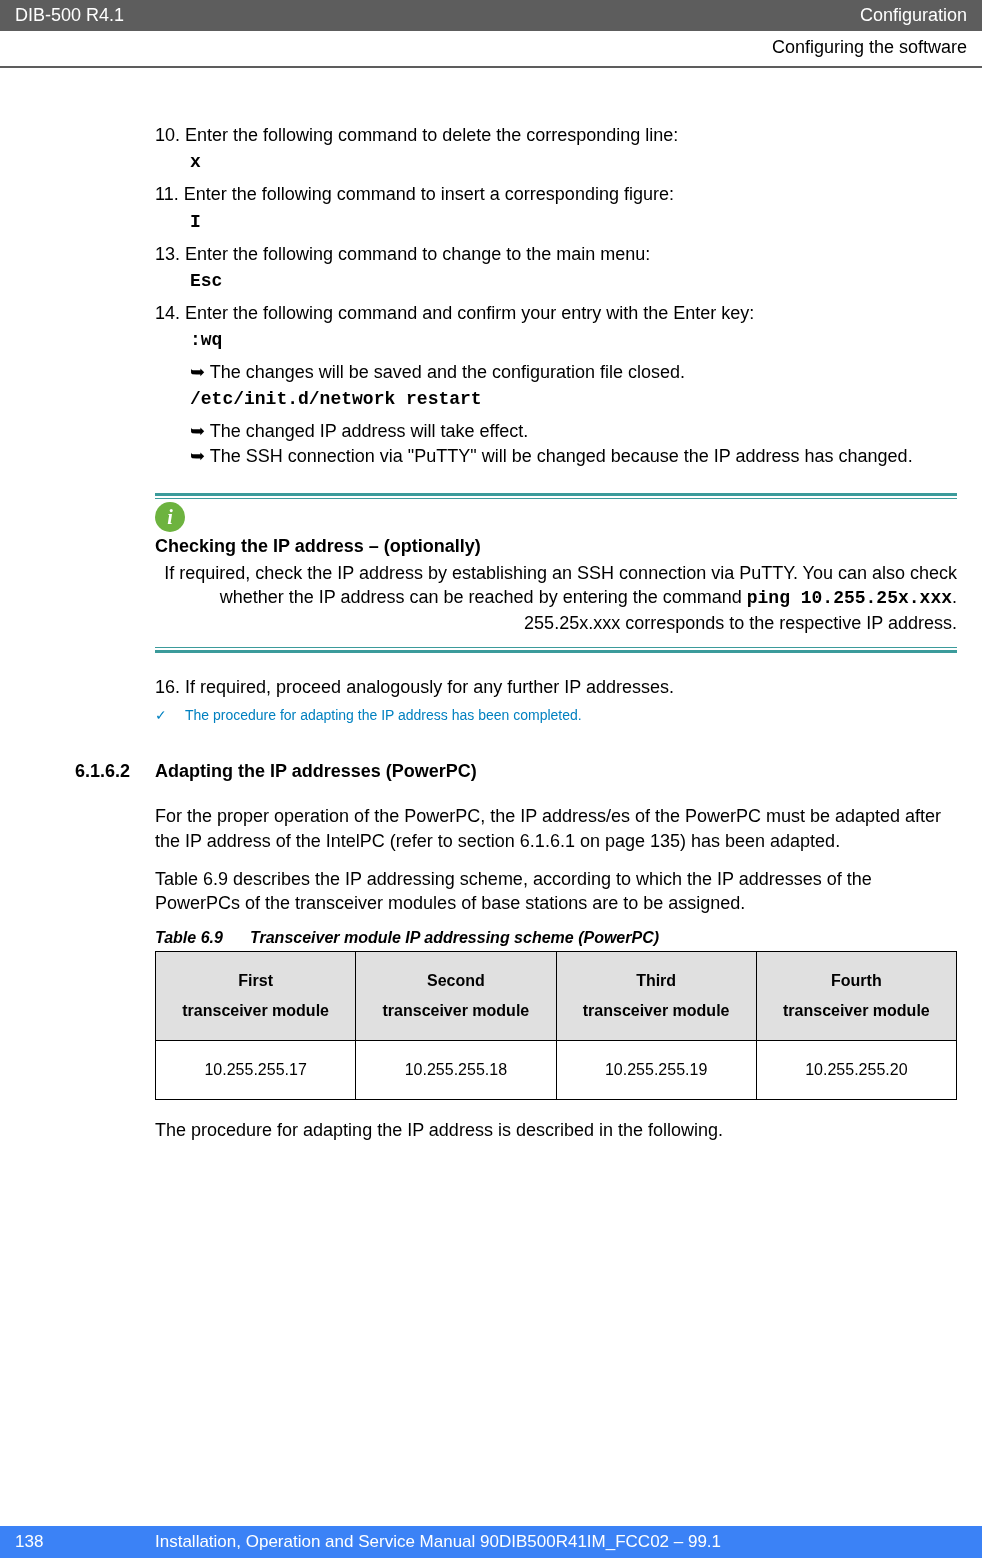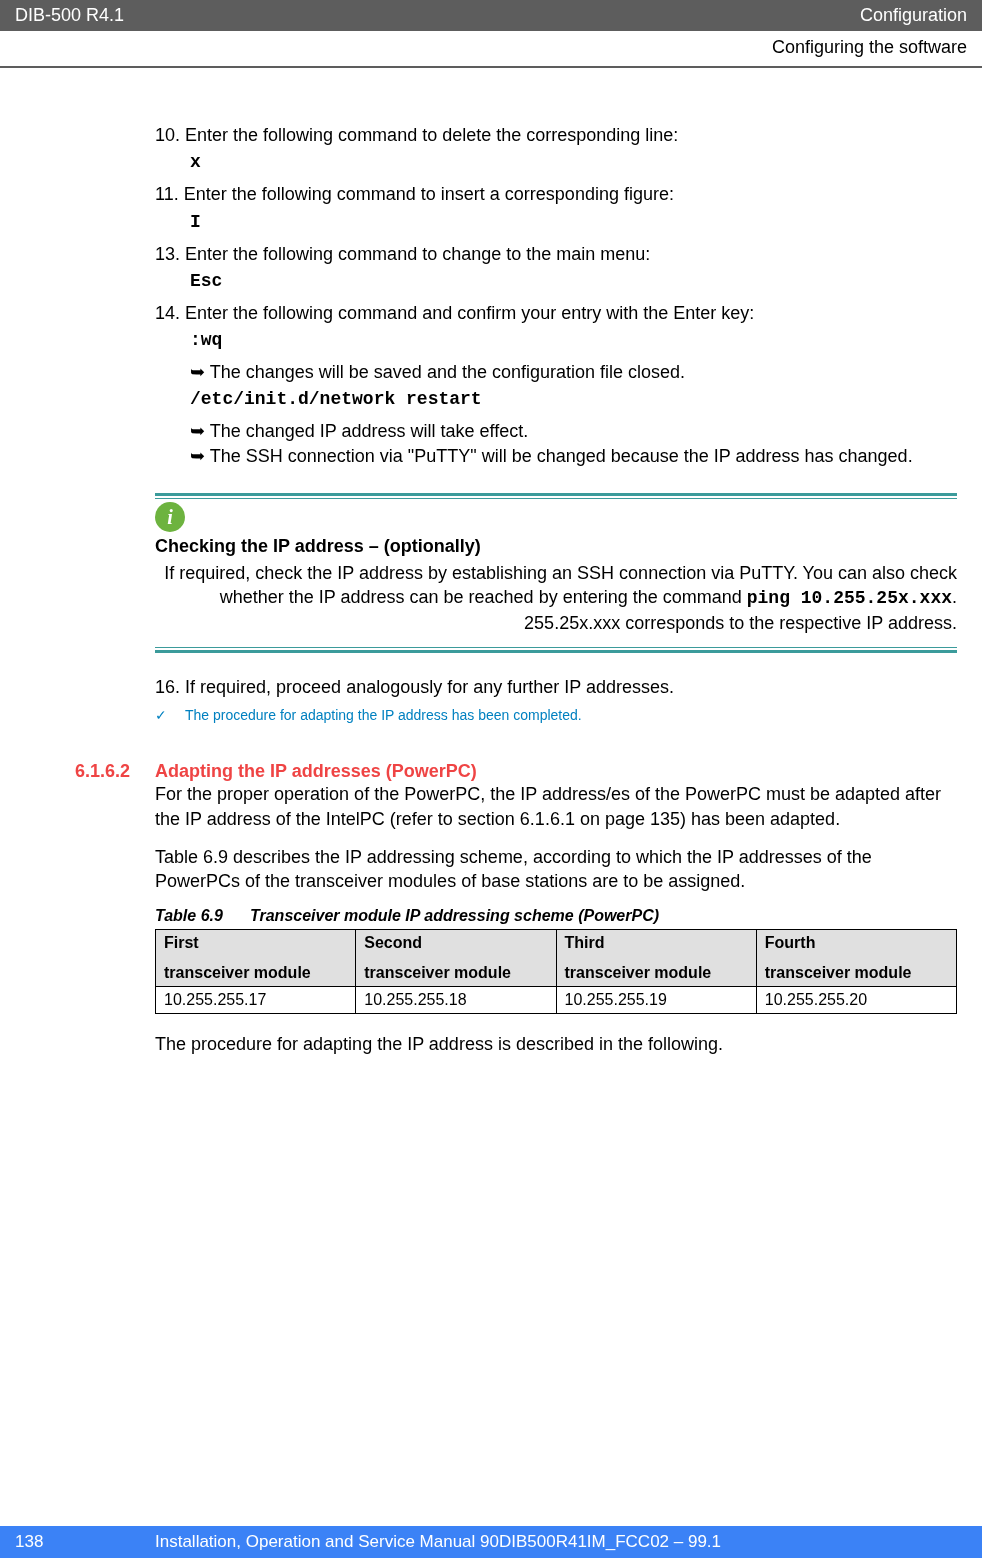--- a/index.html
+++ b/index.html
@@ -47,40 +47,41 @@
       width: 30px; height: 30px; border-radius: 50%;
       background: #6db33f; display: inline-flex; align-items: center; justify-content: center;
       color: white; font-style: italic; font-weight: bold; font-family: serif; font-size: 20px;
       margin-bottom: 4px;
     }
     .info-title { font-weight: bold; font-size: 18px; margin-bottom: 4px; }
     .info-body { font-size: 18px; line-height: 1.35; text-align: right; }
     .check { color: #0080c0; font-size: 14px; margin-top: 8px; }
     .check-mark { display: inline-block; width: 30px; }
     .section-num {
-      color: #ef4444;
+      color: #000000;
       font-weight: bold;
       font-size: 18px;
       margin-top: 38px;
+      margin-bottom: 22px;
       margin-left: -80px;
     }
     .section-num .num { display:inline-block; width:80px; }
     .body-text { font-size: 18px; line-height: 1.35; margin-bottom: 14px; }
     .table-caption { font-style: italic; font-weight: bold; font-size: 16px; margin-bottom: 4px; }
     .table-caption .tabnum { display: inline-block; width: 95px; }
     table.ip {
       border-collapse: collapse;
       width: 100%;
       margin-bottom: 18px;
     }
     table.ip th, table.ip td {
       border: 1px solid #000;
-      padding: 4px 8px;
+      padding: 20px 8px;
       font-size: 16px;
-      text-align: left;
+      text-align: center;
       vertical-align: top;
     }
     table.ip th {
       background: #e0e0e0;
       font-weight: bold;
     }
     .th-sub { display:block; font-weight:bold; margin-top:12px; }
     .footer {
       position: absolute;
       bottom: 0;

